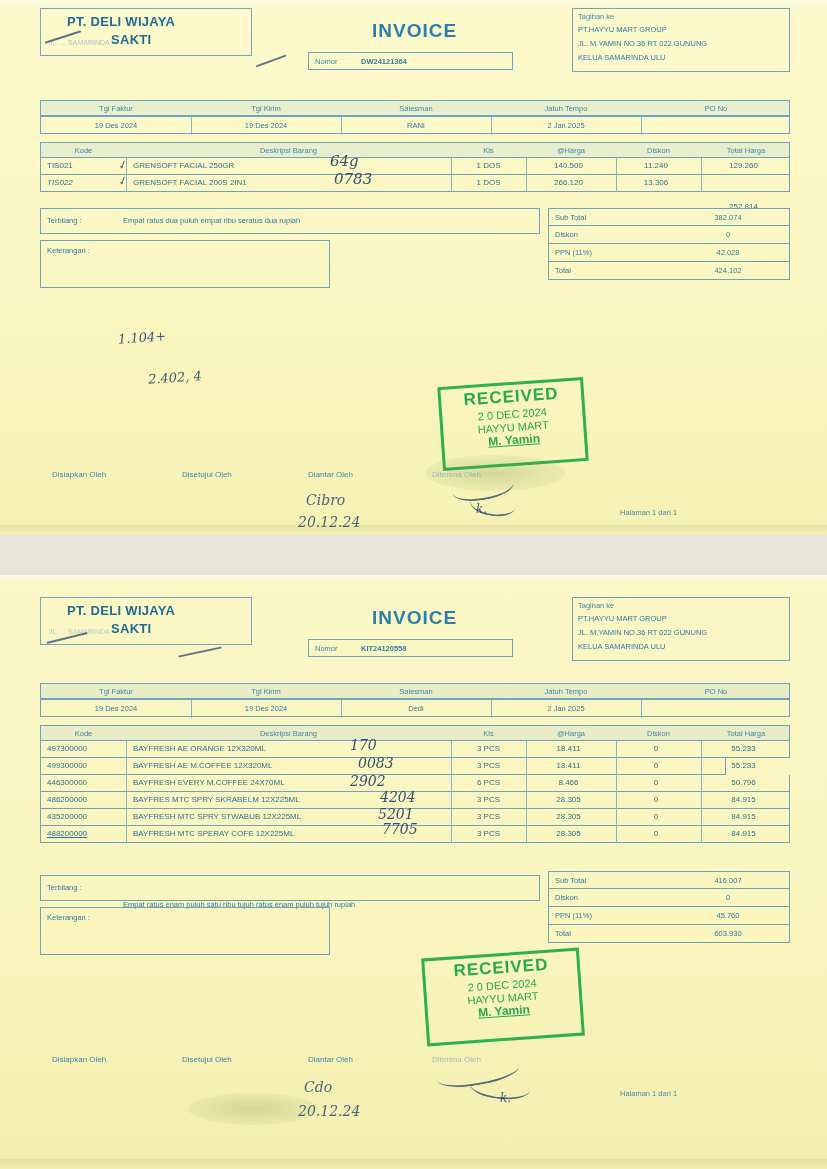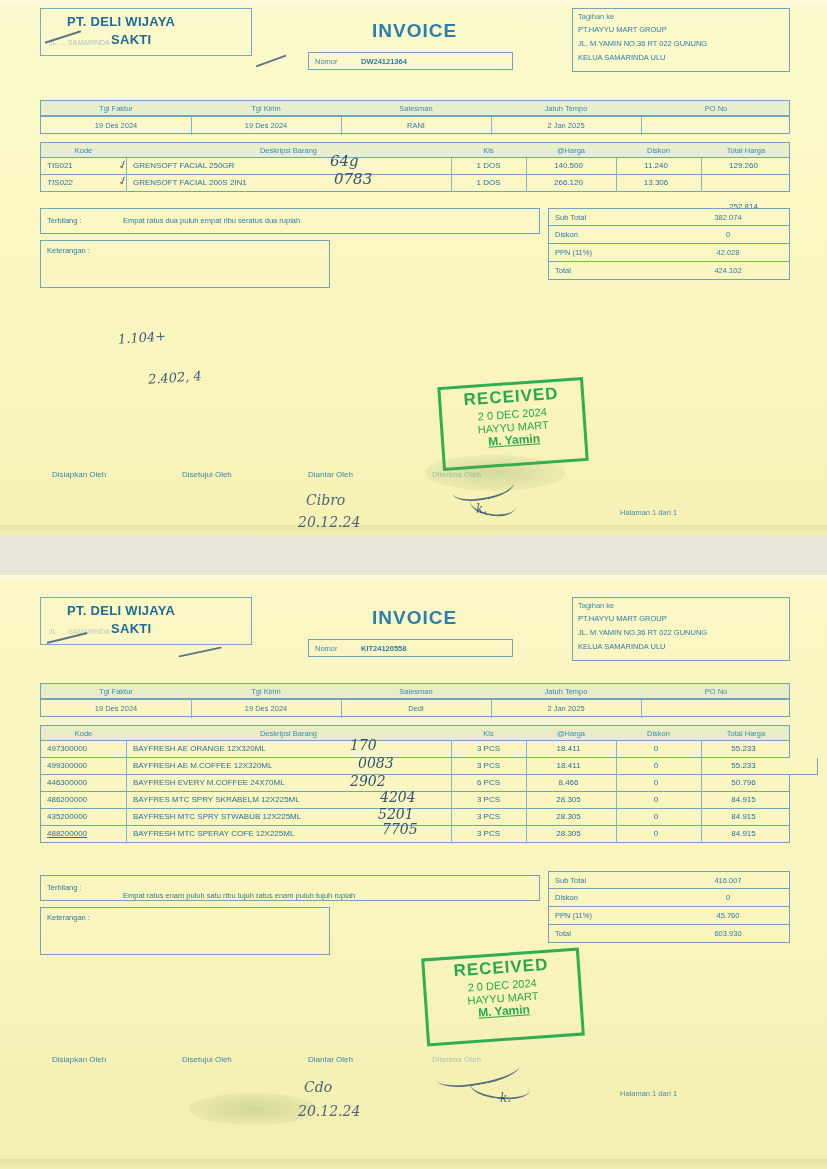--- a/index.html
+++ b/index.html
@@ -318,21 +318,21 @@
     <span class="row-txt rt" style="position:absolute;left:575px;top:3px;width:80px;">0</span>
     <span class="row-txt rt" style="position:absolute;left:660px;top:3px;width:85px;">55.233</span>
     <span class="vline" style="left:85px;top:0;height:17px;"></span>
     <span class="vline" style="left:410px;top:0;height:17px;"></span>
     <span class="vline" style="left:485px;top:0;height:17px;"></span>
     <span class="vline" style="left:575px;top:0;height:17px;"></span>
     <span class="vline" style="left:660px;top:0;height:17px;"></span>
   </div>
   <div class="ann" style="left:350px;top:162px;font-size:14px;">170</div>
 
-  <div class="bx" style="left:40px;top:183px;width:778px;height:17px;border-top:none;">
+  <div class="bx" style="left:40px;top:183px;width:686px;height:17px;border-top:none;">
     <span class="row-txt" style="position:absolute;left:6px;top:3px;">499300000</span>
     <span class="row-txt" style="position:absolute;left:92px;top:3px;">BAYFRESH AE M.COFFEE 12X320ML</span>
     <span class="row-txt ctr" style="position:absolute;left:410px;top:3px;width:75px;">3 PCS</span>
     <span class="row-txt rt" style="position:absolute;left:485px;top:3px;width:85px;">18.411</span>
     <span class="row-txt rt" style="position:absolute;left:575px;top:3px;width:80px;">0</span>
     <span class="row-txt rt" style="position:absolute;left:660px;top:3px;width:85px;">55.233</span>
     <span class="vline" style="left:85px;top:0;height:17px;"></span>
     <span class="vline" style="left:410px;top:0;height:17px;"></span>
     <span class="vline" style="left:485px;top:0;height:17px;"></span>
     <span class="vline" style="left:575px;top:0;height:17px;"></span>
@@ -395,21 +395,21 @@
     <span class="vline" style="left:85px;top:0;height:17px;"></span>
     <span class="vline" style="left:410px;top:0;height:17px;"></span>
     <span class="vline" style="left:485px;top:0;height:17px;"></span>
     <span class="vline" style="left:575px;top:0;height:17px;"></span>
     <span class="vline" style="left:660px;top:0;height:17px;"></span>
   </div>
   <div class="ann" style="left:382px;top:246px;font-size:14px;">7705</div>
 
   <div class="bx" style="left:40px;top:300px;width:500px;height:26px;">
     <span class="smalltxt" style="position:absolute;left:6px;top:7px;">Terbilang :</span>
-    <span class="smalltxt" style="position:absolute;left:82px;top:15px;">Empat ratus enam puluh satu ribu tujuh ratus enam puluh tujuh rupiah</span>
+    <span class="smalltxt" style="position:absolute;left:82px;top:24px;">Empat ratus enam puluh satu ribu tujuh ratus enam puluh tujuh rupiah</span>
   </div>
   <div class="bx" style="left:40px;top:332px;width:290px;height:48px;">
     <span class="smalltxt" style="position:absolute;left:6px;top:5px;">Keterangan :</span>
   </div>
 
   <div class="bx" style="left:548px;top:296px;width:242px;height:18px;">
     <span class="smalltxt" style="position:absolute;left:6px;top:4px;">Sub Total</span>
     <span class="smalltxt rt" style="position:absolute;right:6px;top:4px;width:110px;">416.007</span>
   </div>
   <div class="bx" style="left:548px;top:314px;width:242px;height:18px;border-top:none;">

